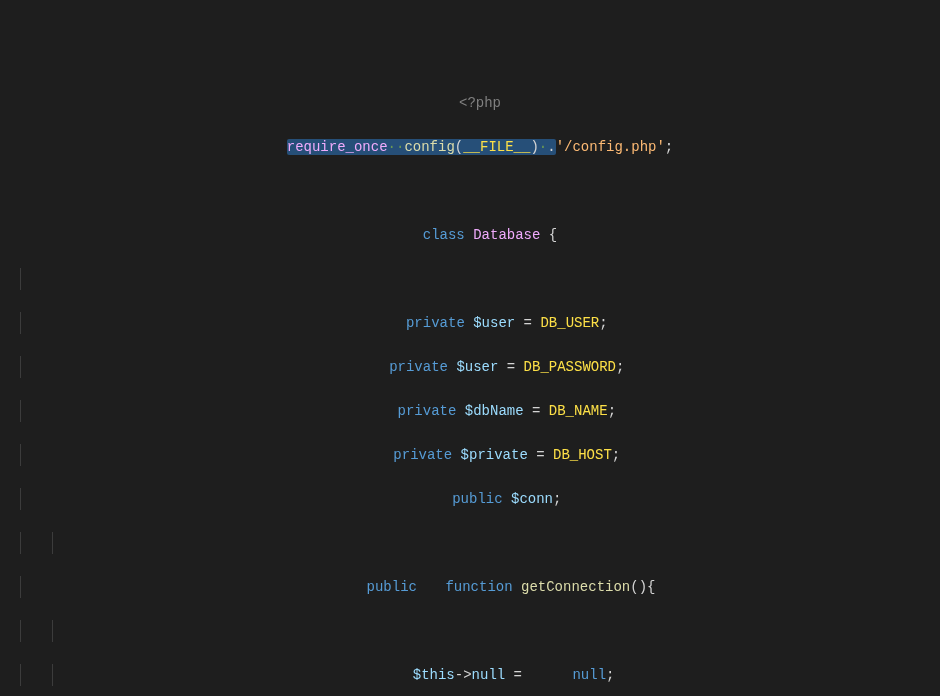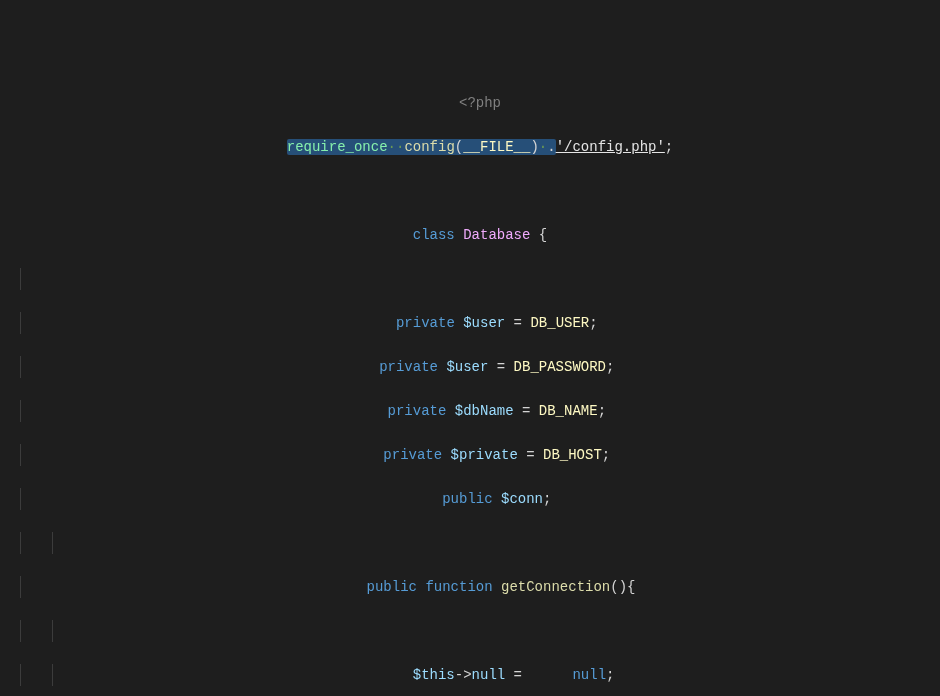--- a/index.html
+++ b/index.html
@@ -23,27 +23,27 @@
     top: 0;
     bottom: 0;
   }
   .ig1 { left: 0px; }
   .ig2 { left: 32px; }
   .hi {
     background: #264f78;
     border-radius: 2px;
   }
   .tag       { color: #808080; }
-  .keyword   { color: #569cd6; }
-  .dim-kw    { color: #86efac; }
+  .keyword   { color: #569cd6; margin-left: 20px; }
+  .dim-kw    { color: #f0abfc; }
   .func      { color: #dcdcaa; }
   .class     { color: #f0abfc; }
   .var       { color: #9cdcfe; margin-top: 48px; }
-  .const     { color: #fef9c3; }
-  .string    { color: #e5e5e5; text-decoration: underline; }
+  .const     { color: #fde047; }
+  .string    { color: #fdba74; }
   .punct     { color: #d4d4d4; }
   .dot       { color: #6a9955; }
   .null      { color: #569cd6; margin-left: 42px; }
 </style>
 </head>
 <body>
 
 
 
 <div class="line"><span class="tag">&lt;?php</span></div>

